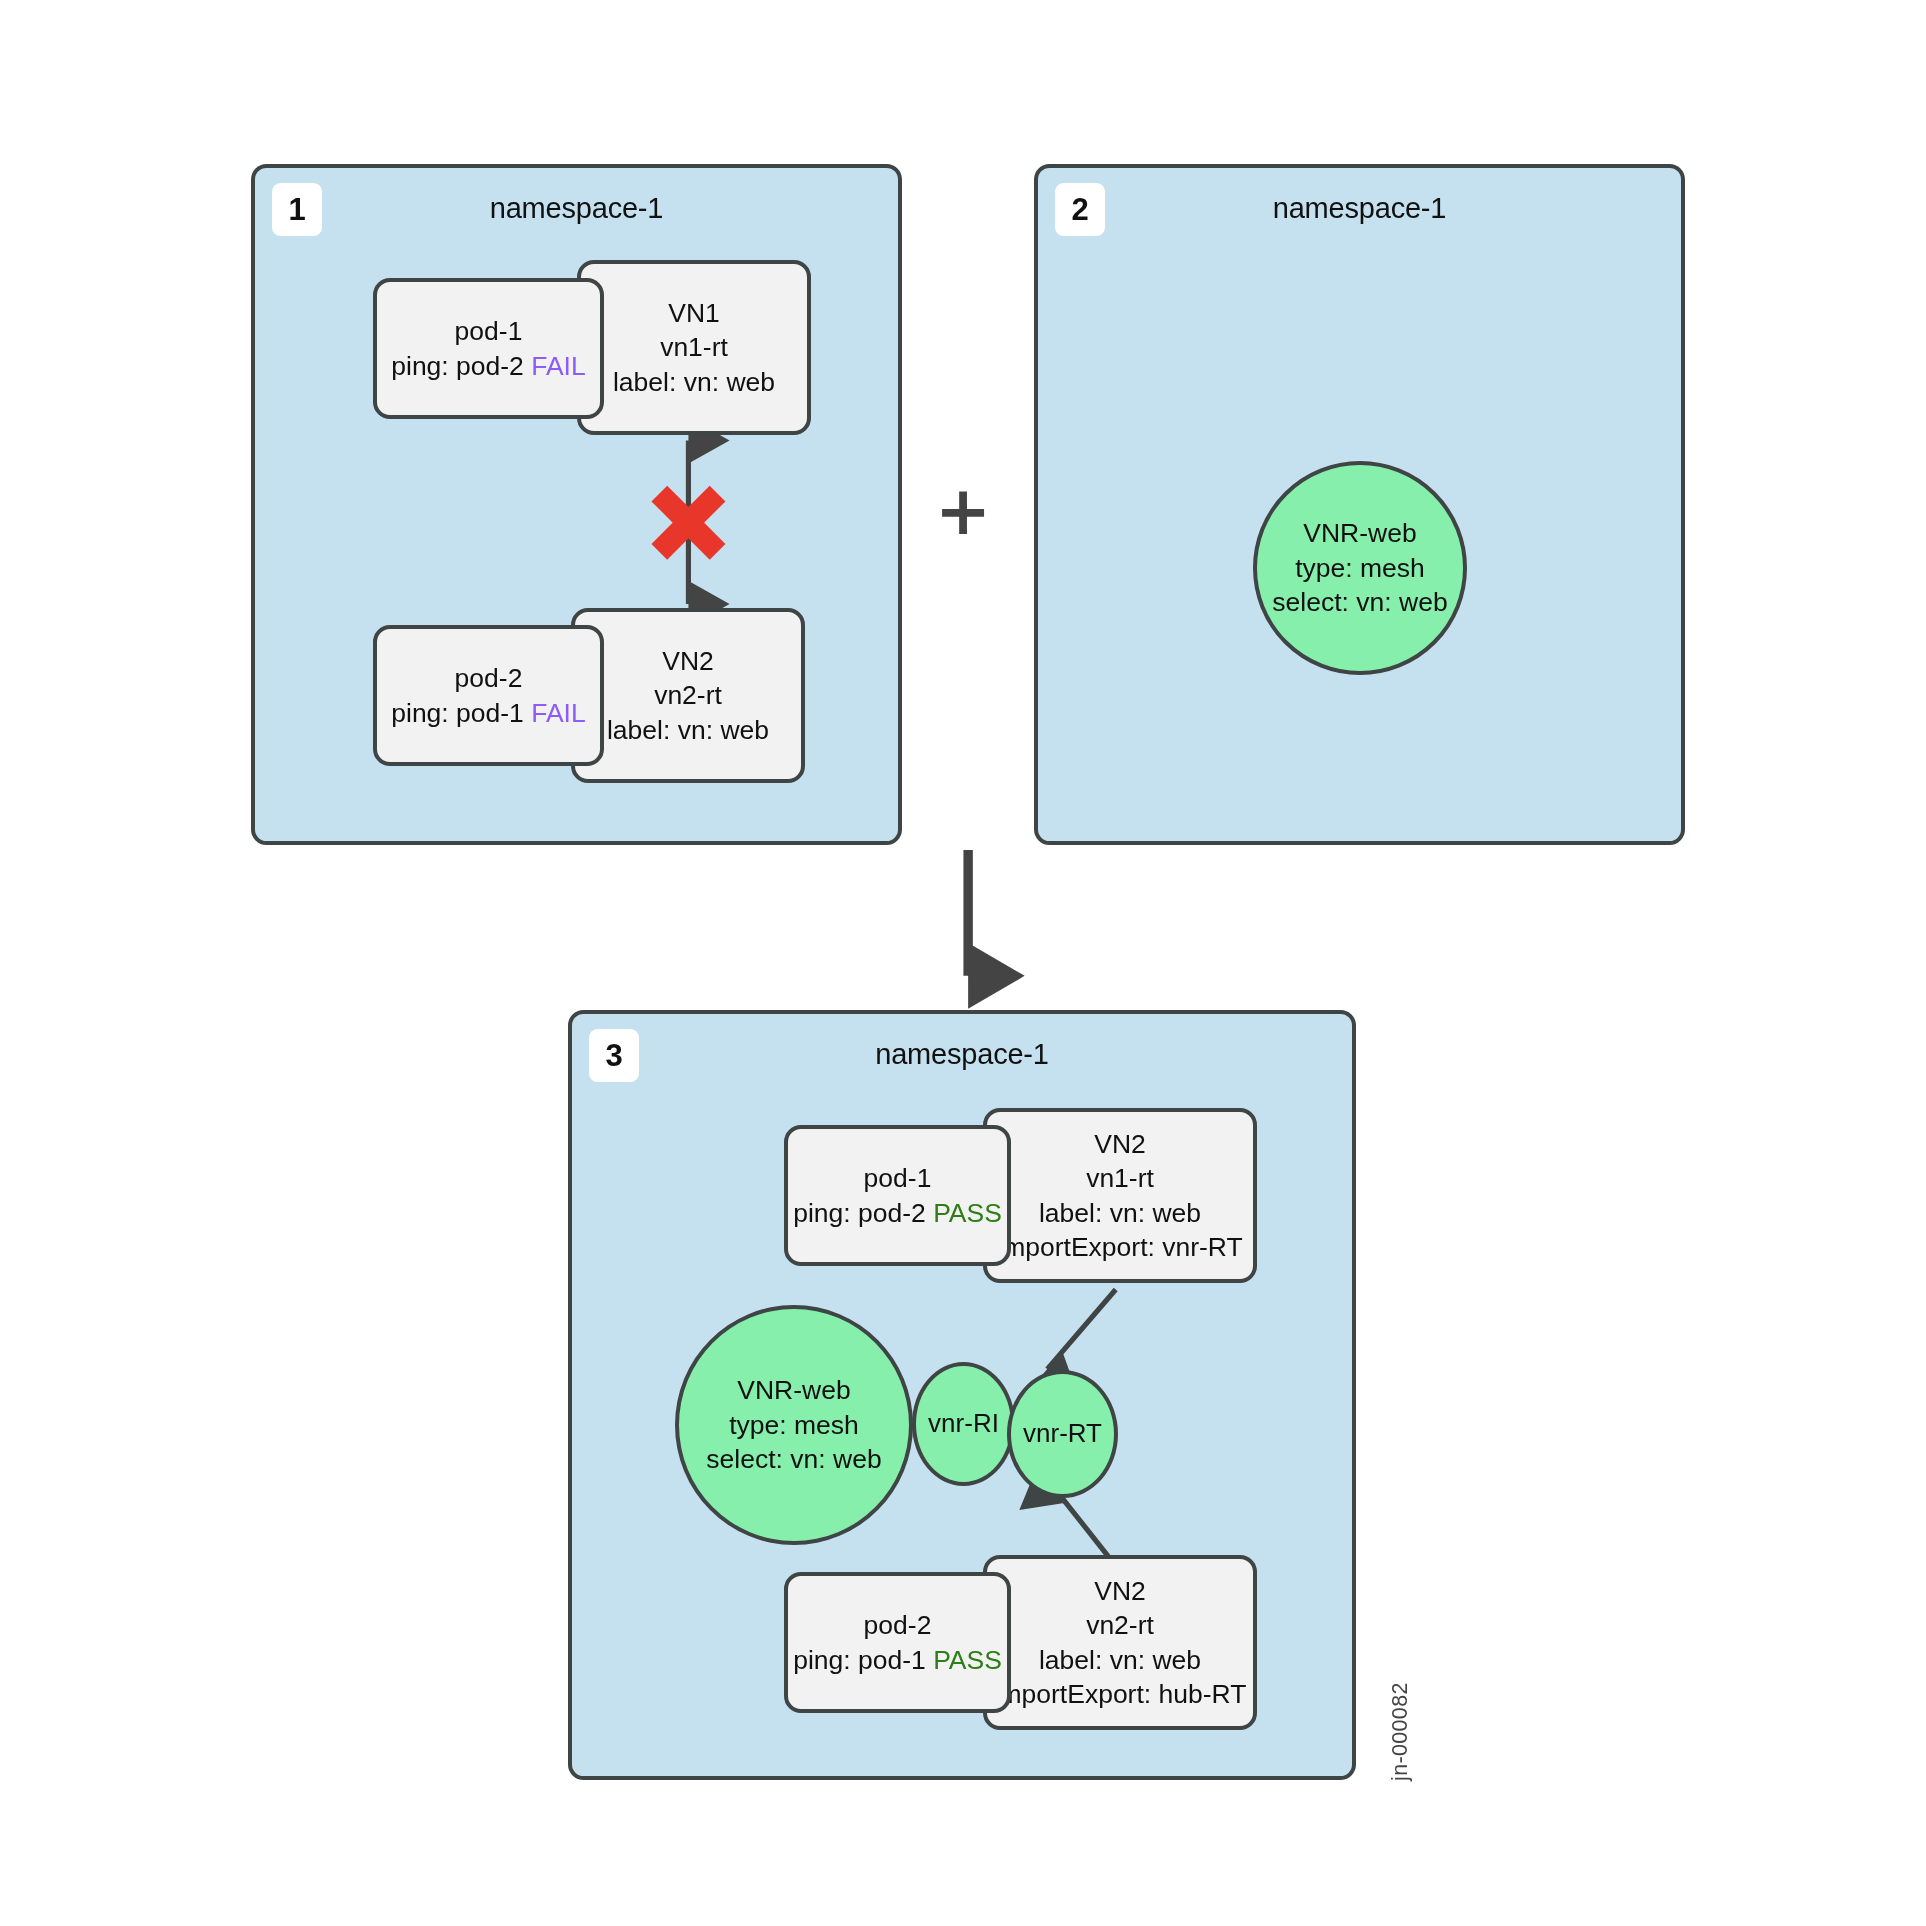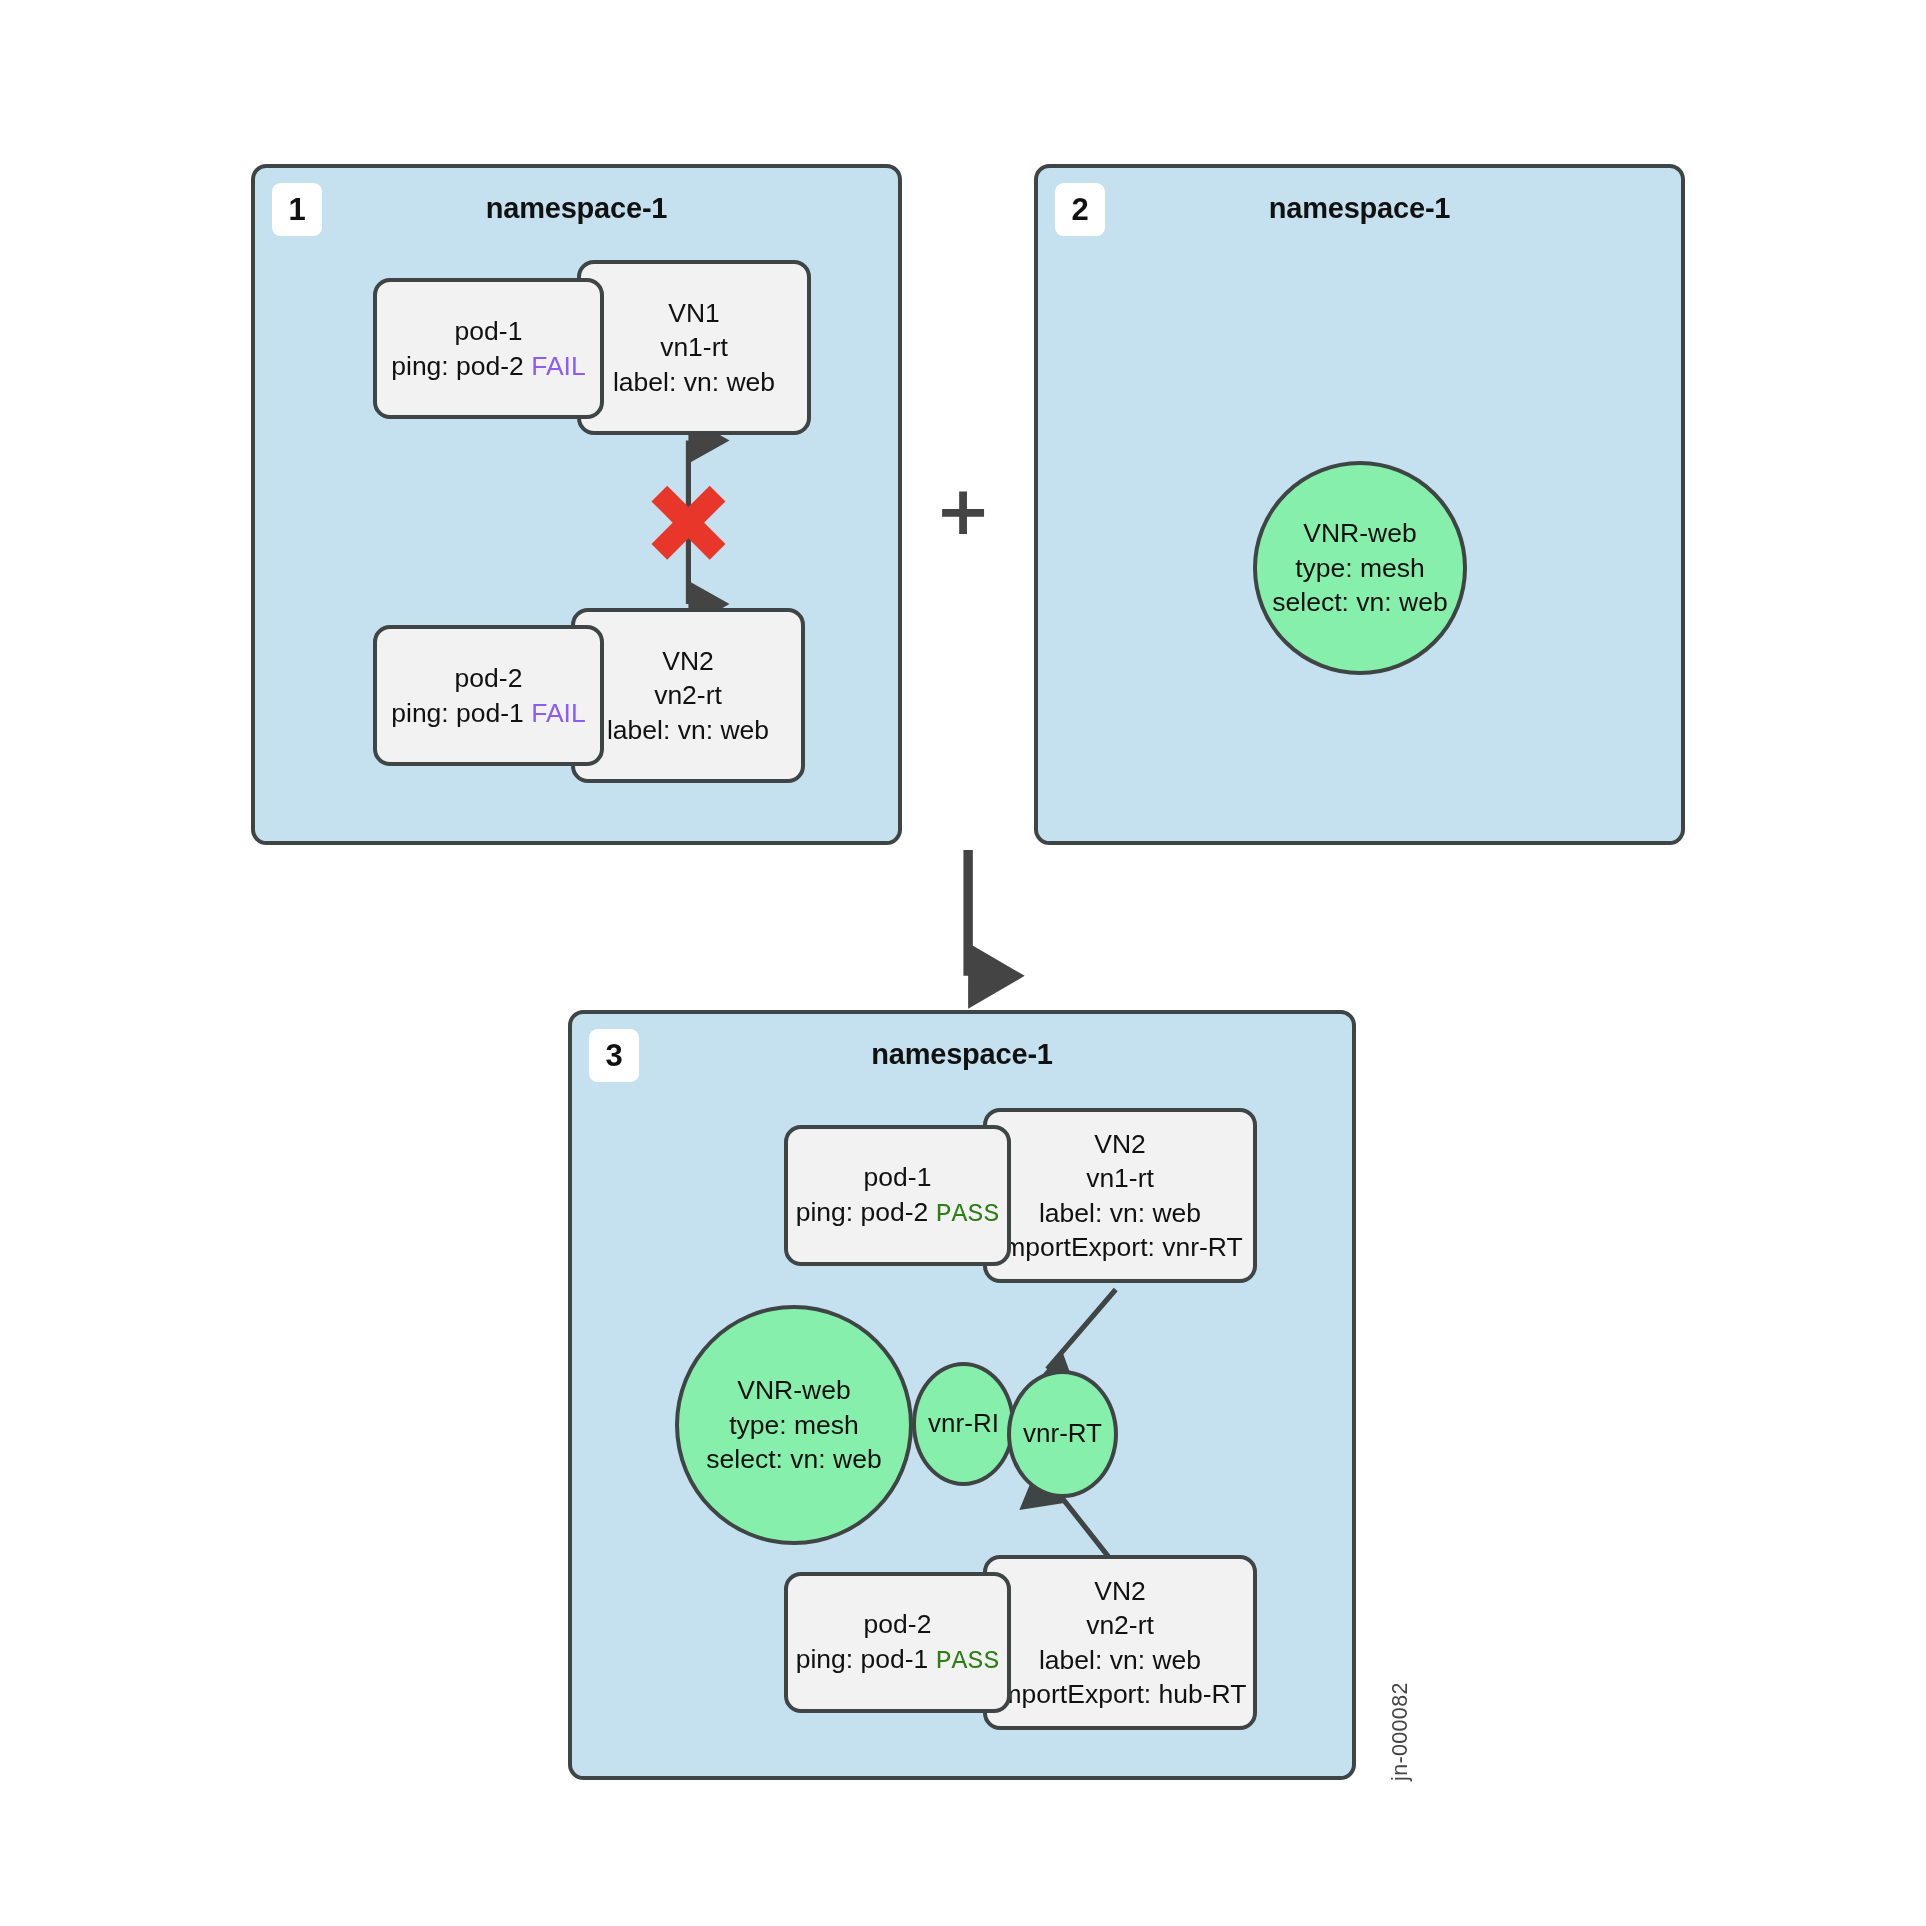--- a/index.html
+++ b/index.html
@@ -41,21 +41,21 @@
     left: 17px;
     top: 15.4px;
   }
   .panel-title {
     position: absolute;
     left: 0;
     right: 0;
     top: 24px;
     text-align: center;
     font-size: 29px;
-    font-weight: bold;
+    font-weight: normal;
     color: #111111;
     letter-spacing: -0.2px;
   }
 
   
   .node-box {
     position: absolute;
     background: #f2f2f2;
     border: 4.3px solid #3f4444;
     border-radius: 17px;
@@ -65,21 +65,21 @@
     align-items: center;
     justify-content: center;
     font-size: 26.5px;
     line-height: 1.30;
     color: #111111;
     text-align: center;
     padding: 5.1px 12px;
   }
   .node-box .ln { white-space: nowrap; }
   .fail { color: #8b5cf6; }
-  .pass { color: #2e7d16; font-family: Liberation Mono, monospace; }
+  .pass { color: #2e7d16; }
 
   
   .ellipse {
     position: absolute;
     background: #86efac;
     border: 4.3px solid #3f4444;
     border-radius: 50%;
     box-sizing: border-box;
     display: flex;
     flex-direction: column;

